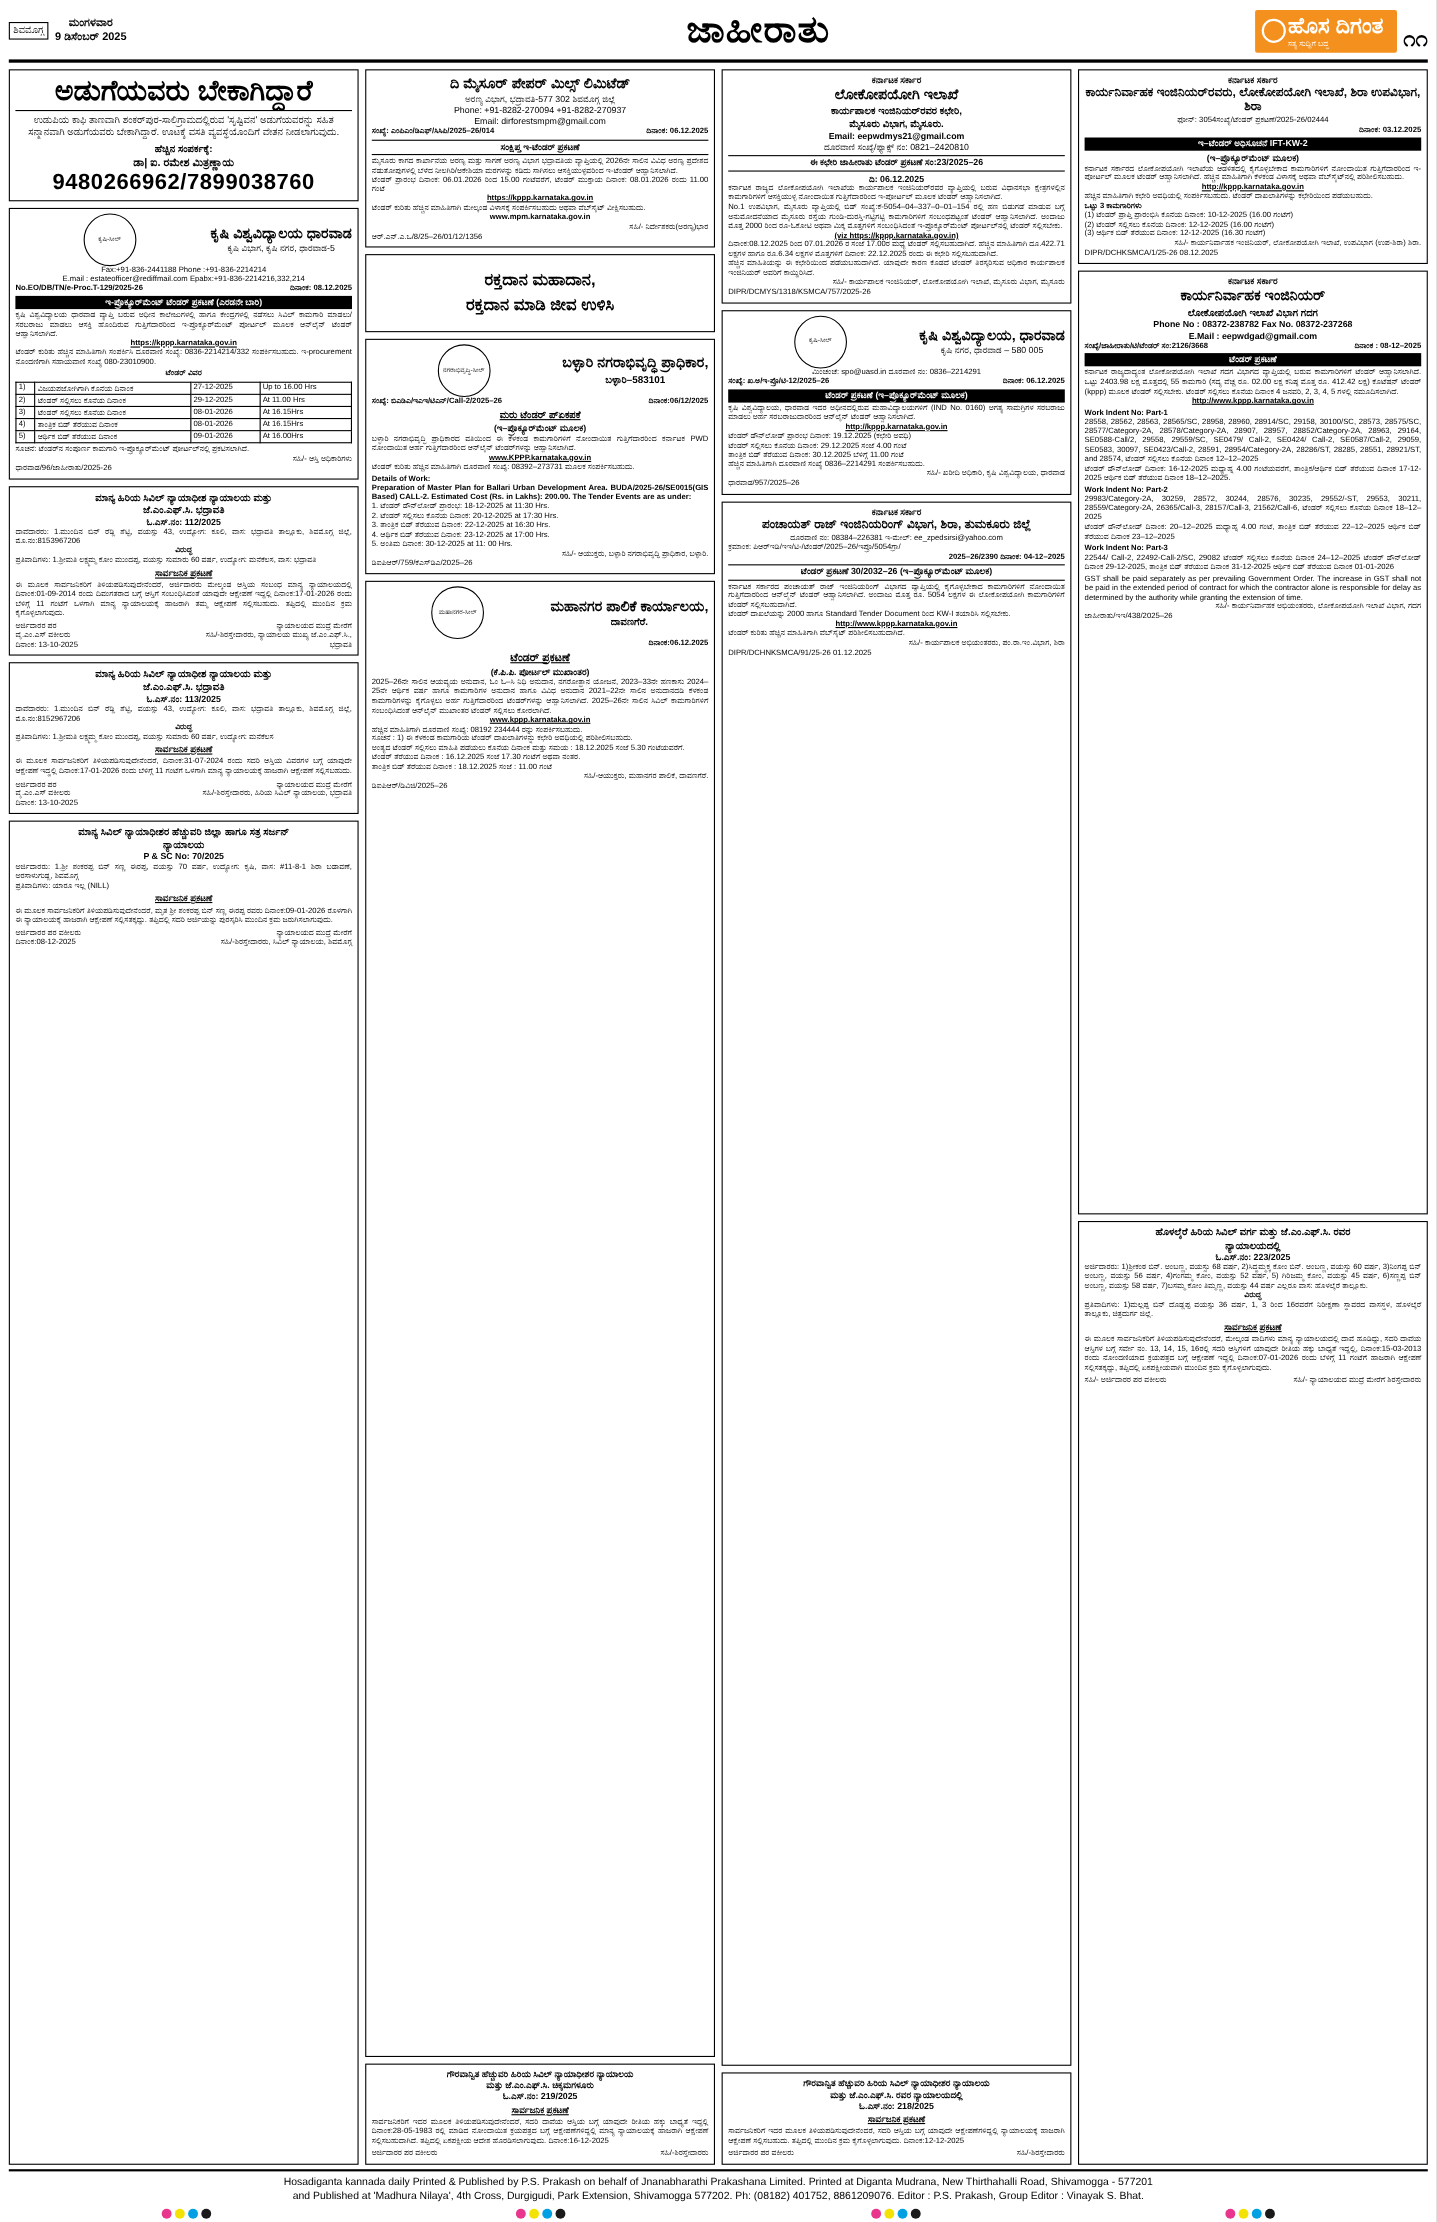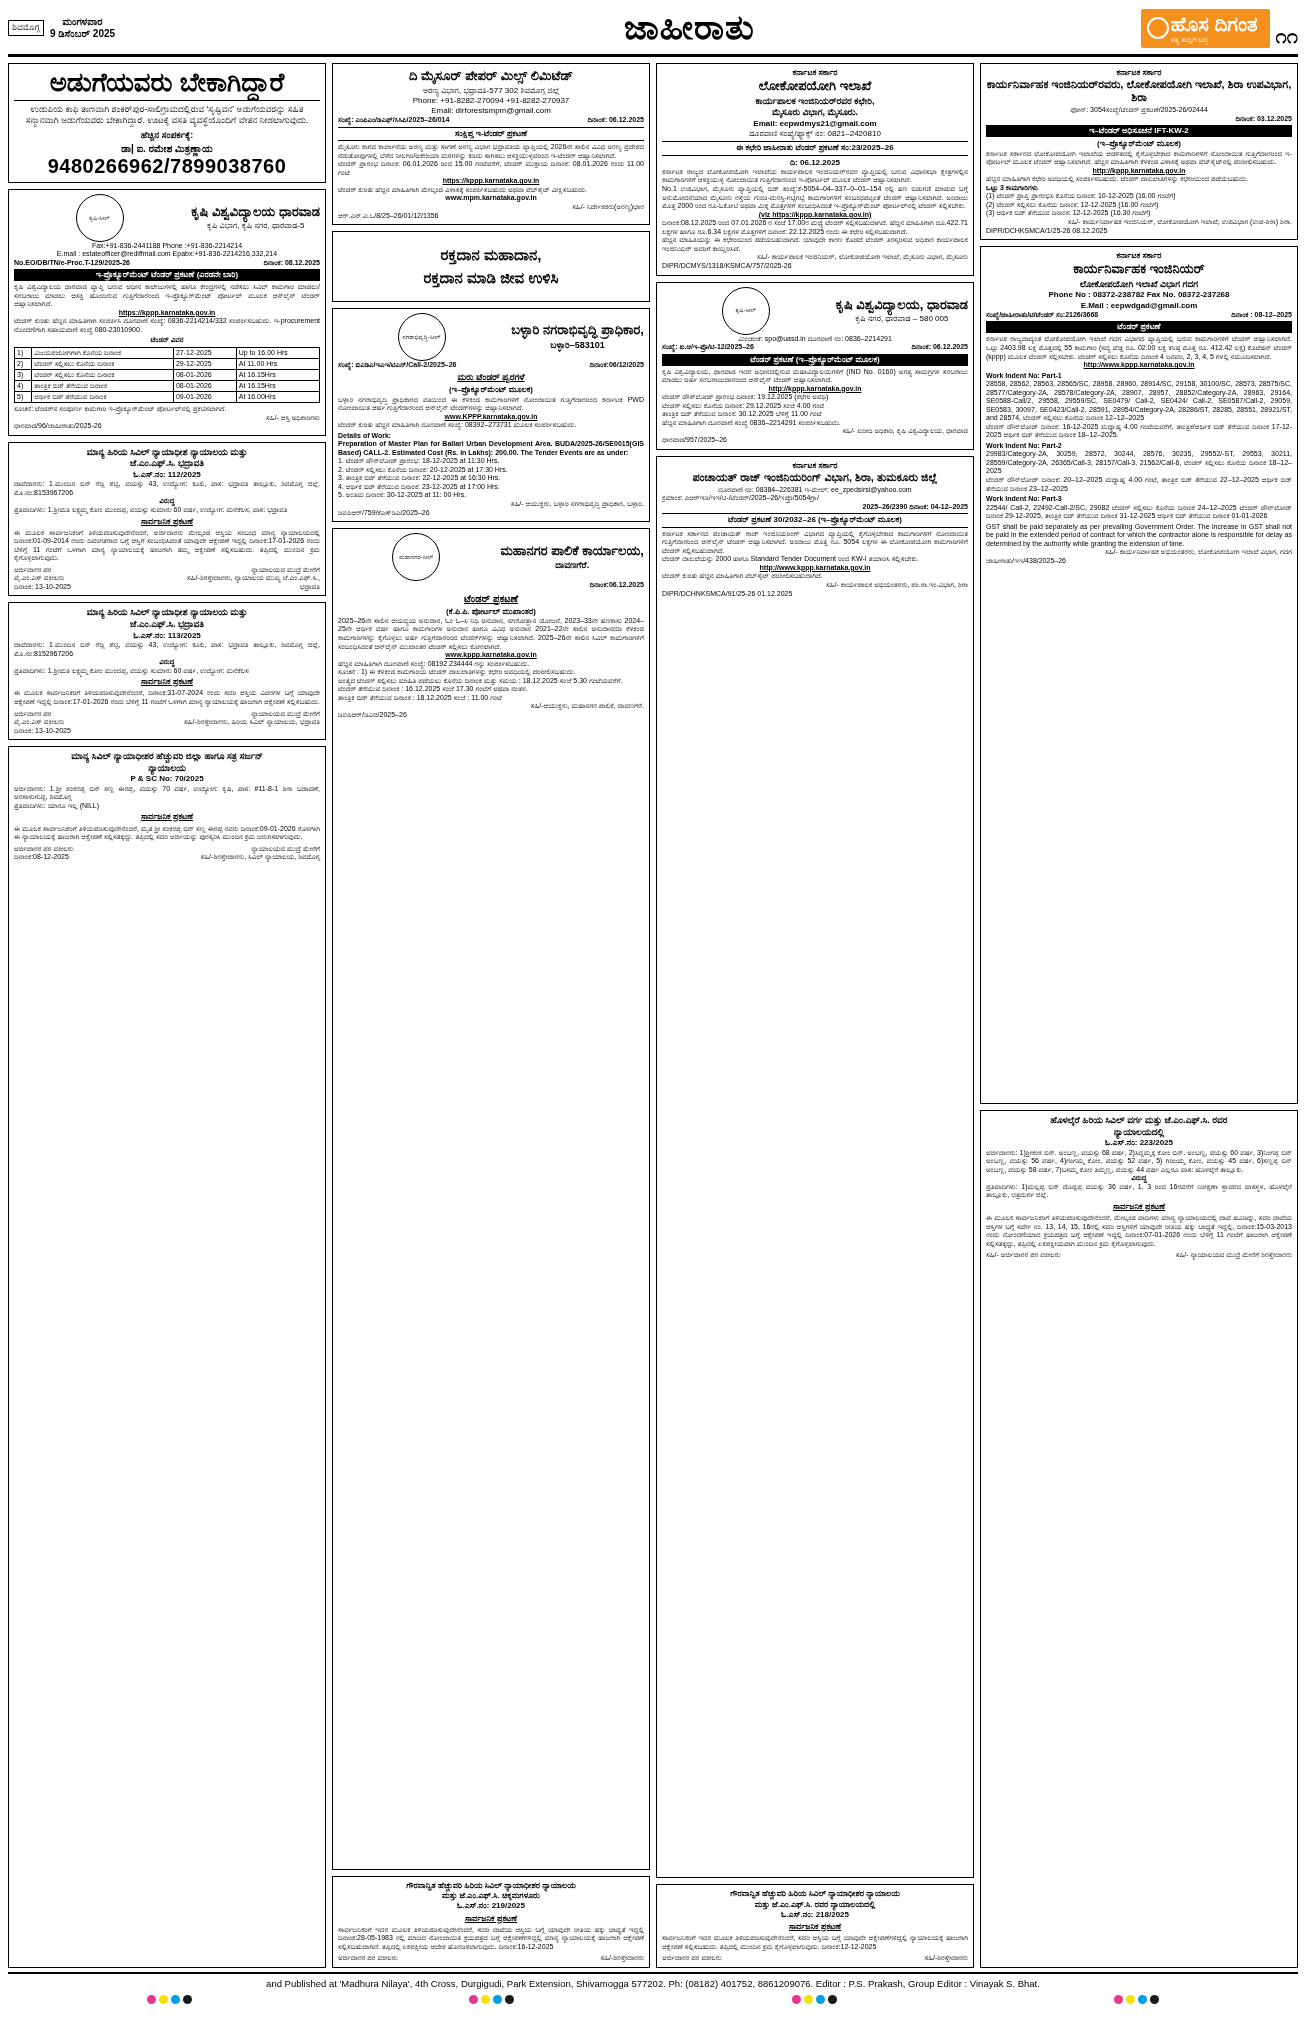--- a/index.html
+++ b/index.html
@@ -236,21 +236,21 @@
           <div class="seal">ನಗರಾಭಿವೃದ್ಧಿ-ಸೀಲ್</div>
           <div>
             <div class="ad-title">ಬಳ್ಳಾರಿ ನಗರಾಭಿವೃದ್ಧಿ ಪ್ರಾಧಿಕಾರ,</div>
             <div class="t9 ctr b">ಬಳ್ಳಾರಿ–583101</div>
           </div>
         </div>
         <div class="t7 b" style="display:flex;justify-content:space-between">
           <span>ಸಂಖ್ಯೆ: ಬಿಎಡಿಎ/ಇಎಇ/ಟಿಎನ್/Call-2/2025–26</span>
           <span>ದಿನಾಂಕ:06/12/2025</span>
         </div>
-        <div class="t9 ctr b u" style="margin:2px 0">ಮರು ಟೆಂಡರ್ ಪ್ವರಗಳೆ</div>
+        <div class="t9 ctr b u" style="margin:2px 0">ಮರು ಟೆಂಡರ್ ಪ್ಏಕಪಕೆ</div>
         <div class="t8 ctr b">(ಇ–ಪ್ರೊಕ್ಯೂರ್‌ಮೆಂಟ್ ಮೂಲಕ)</div>
         <div class="t7 just">ಬಳ್ಳಾರಿ ನಗರಾಭಿವೃದ್ಧಿ ಪ್ರಾಧಿಕಾರದ ವತಿಯಿಂದ ಈ ಕೆಳಕಂಡ ಕಾಮಗಾರಿಗಳಿಗೆ ನೋಂದಾಯಿತ ಗುತ್ತಿಗೆದಾರರಿಂದ ಕರ್ನಾಟಕ PWD ನೋಂದಾಯಿತ ಆರ್ಹ ಗುತ್ತಿಗೆದಾರರಿಂದ ಆನ್‌ಲೈನ್ ಟೆಂಡರ್‌ಗಳನ್ನು ಆಹ್ವಾನಿಸಲಾಗಿದೆ.</div>
         <div class="t7 ctr b u">www.KPPP.karnataka.gov.in</div>
         <div class="t7 just">ಟೆಂಡರ್ ಕುರಿತು ಹೆಚ್ಚಿನ ಮಾಹಿತಿಗಾಗಿ ದೂರವಾಣಿ ಸಂಖ್ಯೆ: 08392–273731 ಮೂಲಕ ಸಂಪರ್ಕಿಸಬಹುದು.</div>
         <div class="t7 b" style="margin-top:2px">Details of Work:</div>
         <div class="t7 just b">Preparation of Master Plan for Ballari Urban Development Area. BUDA/2025-26/SE0015(GIS Based) CALL-2. Estimated Cost (Rs. in Lakhs): 200.00. The Tender Events are as under:</div>
         <div class="t7">1. ಟೆಂಡರ್ ಡೌನ್‌ಲೋಡ್ ಪ್ರಾರಂಭ: 18-12-2025 at 11:30 Hrs.</div>
         <div class="t7">2. ಟೆಂಡರ್ ಸಲ್ಲಿಸಲು ಕೊನೆಯ ದಿನಾಂಕ: 20-12-2025 at 17:30 Hrs.</div>
         <div class="t7">3. ತಾಂತ್ರಿಕ ಬಿಡ್ ತೆರೆಯುವ ದಿನಾಂಕ: 22-12-2025 at 16:30 Hrs.</div>
         <div class="t7">4. ಆರ್ಥಿಕ ಬಿಡ್ ತೆರೆಯುವ ದಿನಾಂಕ: 23-12-2025 at 17:00 Hrs.</div>
@@ -427,20 +427,21 @@
           <div class="t7" style="max-width:45%">ಸಹಿ/- ಅರ್ಜಿದಾರರ ಪರ ವಕೀಲರು</div>
           <div class="t7" style="max-width:50%;text-align:right">ಸಹಿ/- ನ್ಯಾಯಾಲಯದ ಮುದ್ರೆ ಮೇರೆಗೆ ಶಿರಸ್ತೇದಾರರು</div>
         </div>
       </div>
 
     </div>
 
   </div>
 
   <div class="footer">
+    <div>Hosadiganta kannada daily Printed &amp; Published by P.S. Prakash on behalf of Jnanabharathi Prakashana Limited. Printed at Diganta Mudrana, New Thirthahalli Road, Shivamogga - 577201</div>
     <div>and Published at 'Madhura Nilaya', 4th Cross, Durgigudi, Park Extension, Shivamogga 577202. Ph: (08182) 401752, 8861209076. Editor : P.S. Prakash, Group Editor : Vinayak S. Bhat.</div>
     <div class="dots">
       <div class="dotgrp">
         <span class="dot" style="background:#e8368f"></span>
         <span class="dot" style="background:#f4e204"></span>
         <span class="dot" style="background:#00a0e2"></span>
         <span class="dot" style="background:#1a1a1a"></span>
       </div>
       <div class="dotgrp">
         <span class="dot" style="background:#e8368f"></span>

